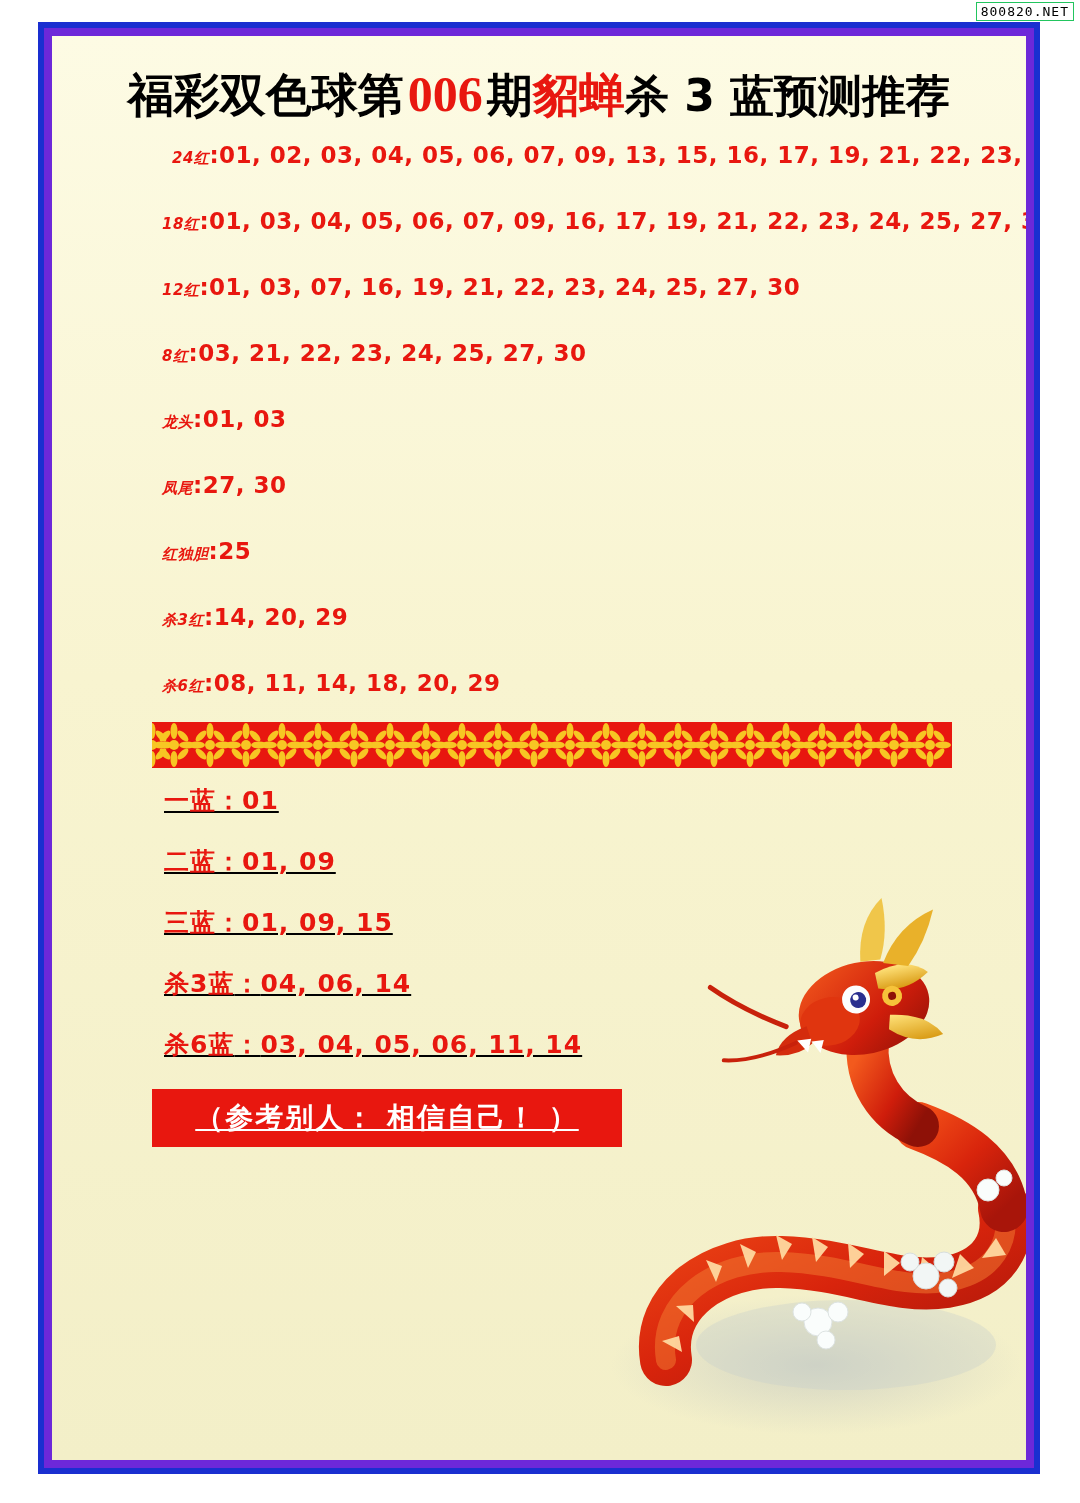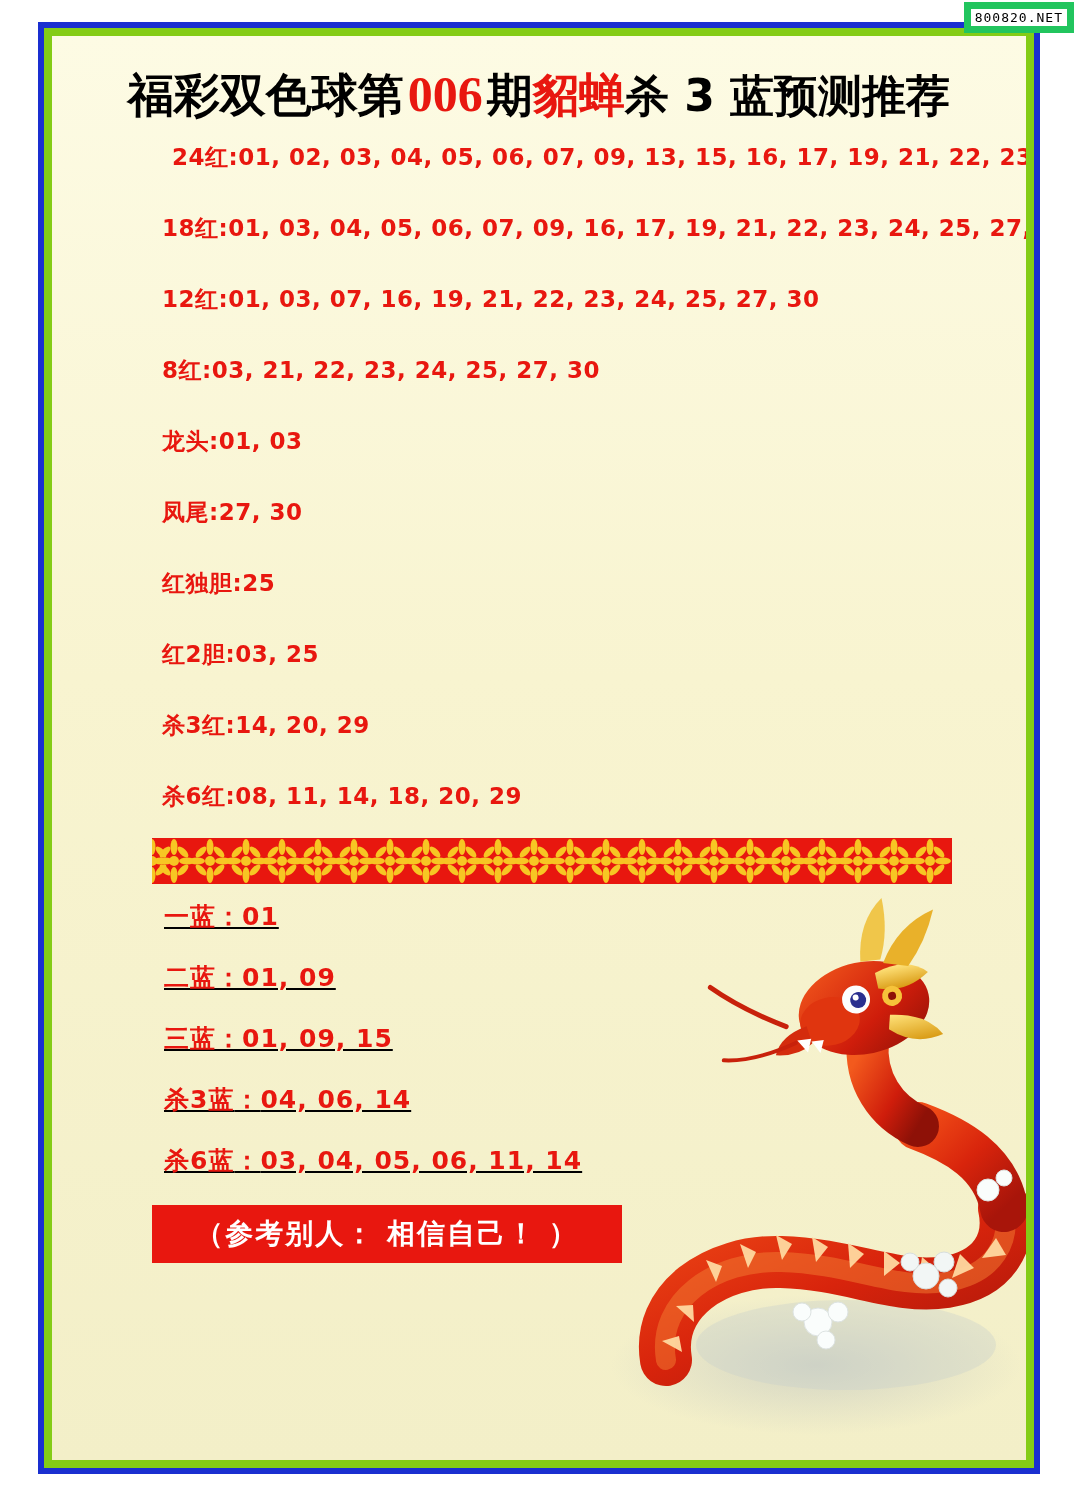--- a/index.html
+++ b/index.html
@@ -17,36 +17,36 @@
 
   
   .watermark {
     position: absolute;
     top: 2px;
     right: 6px;
     font-family: "DejaVu Sans Mono", monospace;
     font-size: 13px;
     color: #000000;
     background: #ffffff;
-    border: 7px solid #22c55e;
+    border: 1px solid #22c55e;
     padding: 1px 4px;
     letter-spacing: 1px;
     z-index: 30;
   }
 
   
   .poster {
     position: absolute;
     left: 38px;
     top: 22px;
     width: 1002px;
     height: 1452px;
     border: 6px solid #1a2fd0;
     box-sizing: border-box;
-    background: #84cc16;
+    background: #6d28d9;
     overflow: hidden;
   }
   .inner {
     position: absolute;
     inset: 8px;
     background: linear-gradient(180deg, #fdfbe4 0%, #f8f4d0 45%, #f3efc8 100%);
     overflow: hidden;
   }
 
   
@@ -95,21 +95,21 @@
   }
   .line {
     color: #e8170f;
     font-weight: bold;
     font-family: "DejaVu Sans", "Liberation Sans", sans-serif;
     font-size: 23px;
     margin-bottom: 40px;
     white-space: nowrap;
     letter-spacing: 0.5px;
   }
-  .line .lbl { font-size: 23px; }
+  .line .lbl { font-size: 15px; font-style: italic; }
   .line .val { font-size: 23px; }
 
   .line.l0 { margin-left: 10px; }
 
   
   .band {
     position: relative;
     z-index: 6;
     margin: -14px 0 16px 100px;
     width: 800px;
@@ -151,20 +151,21 @@
     display: flex;
     align-items: center;
     justify-content: center;
   }
   .footer-box span {
     color: #ffffff;
     font-weight: bold;
     font-size: 28px;
     font-family: "DejaVu Sans", "Liberation Sans", sans-serif;
     letter-spacing: 2px;
+    text-decoration: underline;
   }
 </style>
 </head>
 <body>
 
 <div class="watermark">800820.NET</div>
 
 <div class="poster">
   <div class="inner">
 
@@ -279,23 +280,20 @@
         <span class="lbl">8红</span><span>:</span><span class="val">03, 21, 22, 23, 24, 25, 27, 30</span>
       </div>
       <div class="line">
         <span class="lbl">龙头</span><span>:</span><span class="val">01, 03</span>
       </div>
       <div class="line">
         <span class="lbl">凤尾</span><span>:</span><span class="val">27, 30</span>
       </div>
       <div class="line">
         <span class="lbl">红独胆</span><span>:</span><span class="val">25</span>
-      </div>
-      <div class="line">
-        <span class="lbl">红2胆</span><span>:</span><span class="val">03, 25</span>
       </div>
       <div class="line">
         <span class="lbl">杀3红</span><span>:</span><span class="val">14, 20, 29</span>
       </div>
       <div class="line">
         <span class="lbl">杀6红</span><span>:</span><span class="val">08, 11, 14, 18, 20, 29</span>
       </div>
     </div>
 
     <div class="band">

